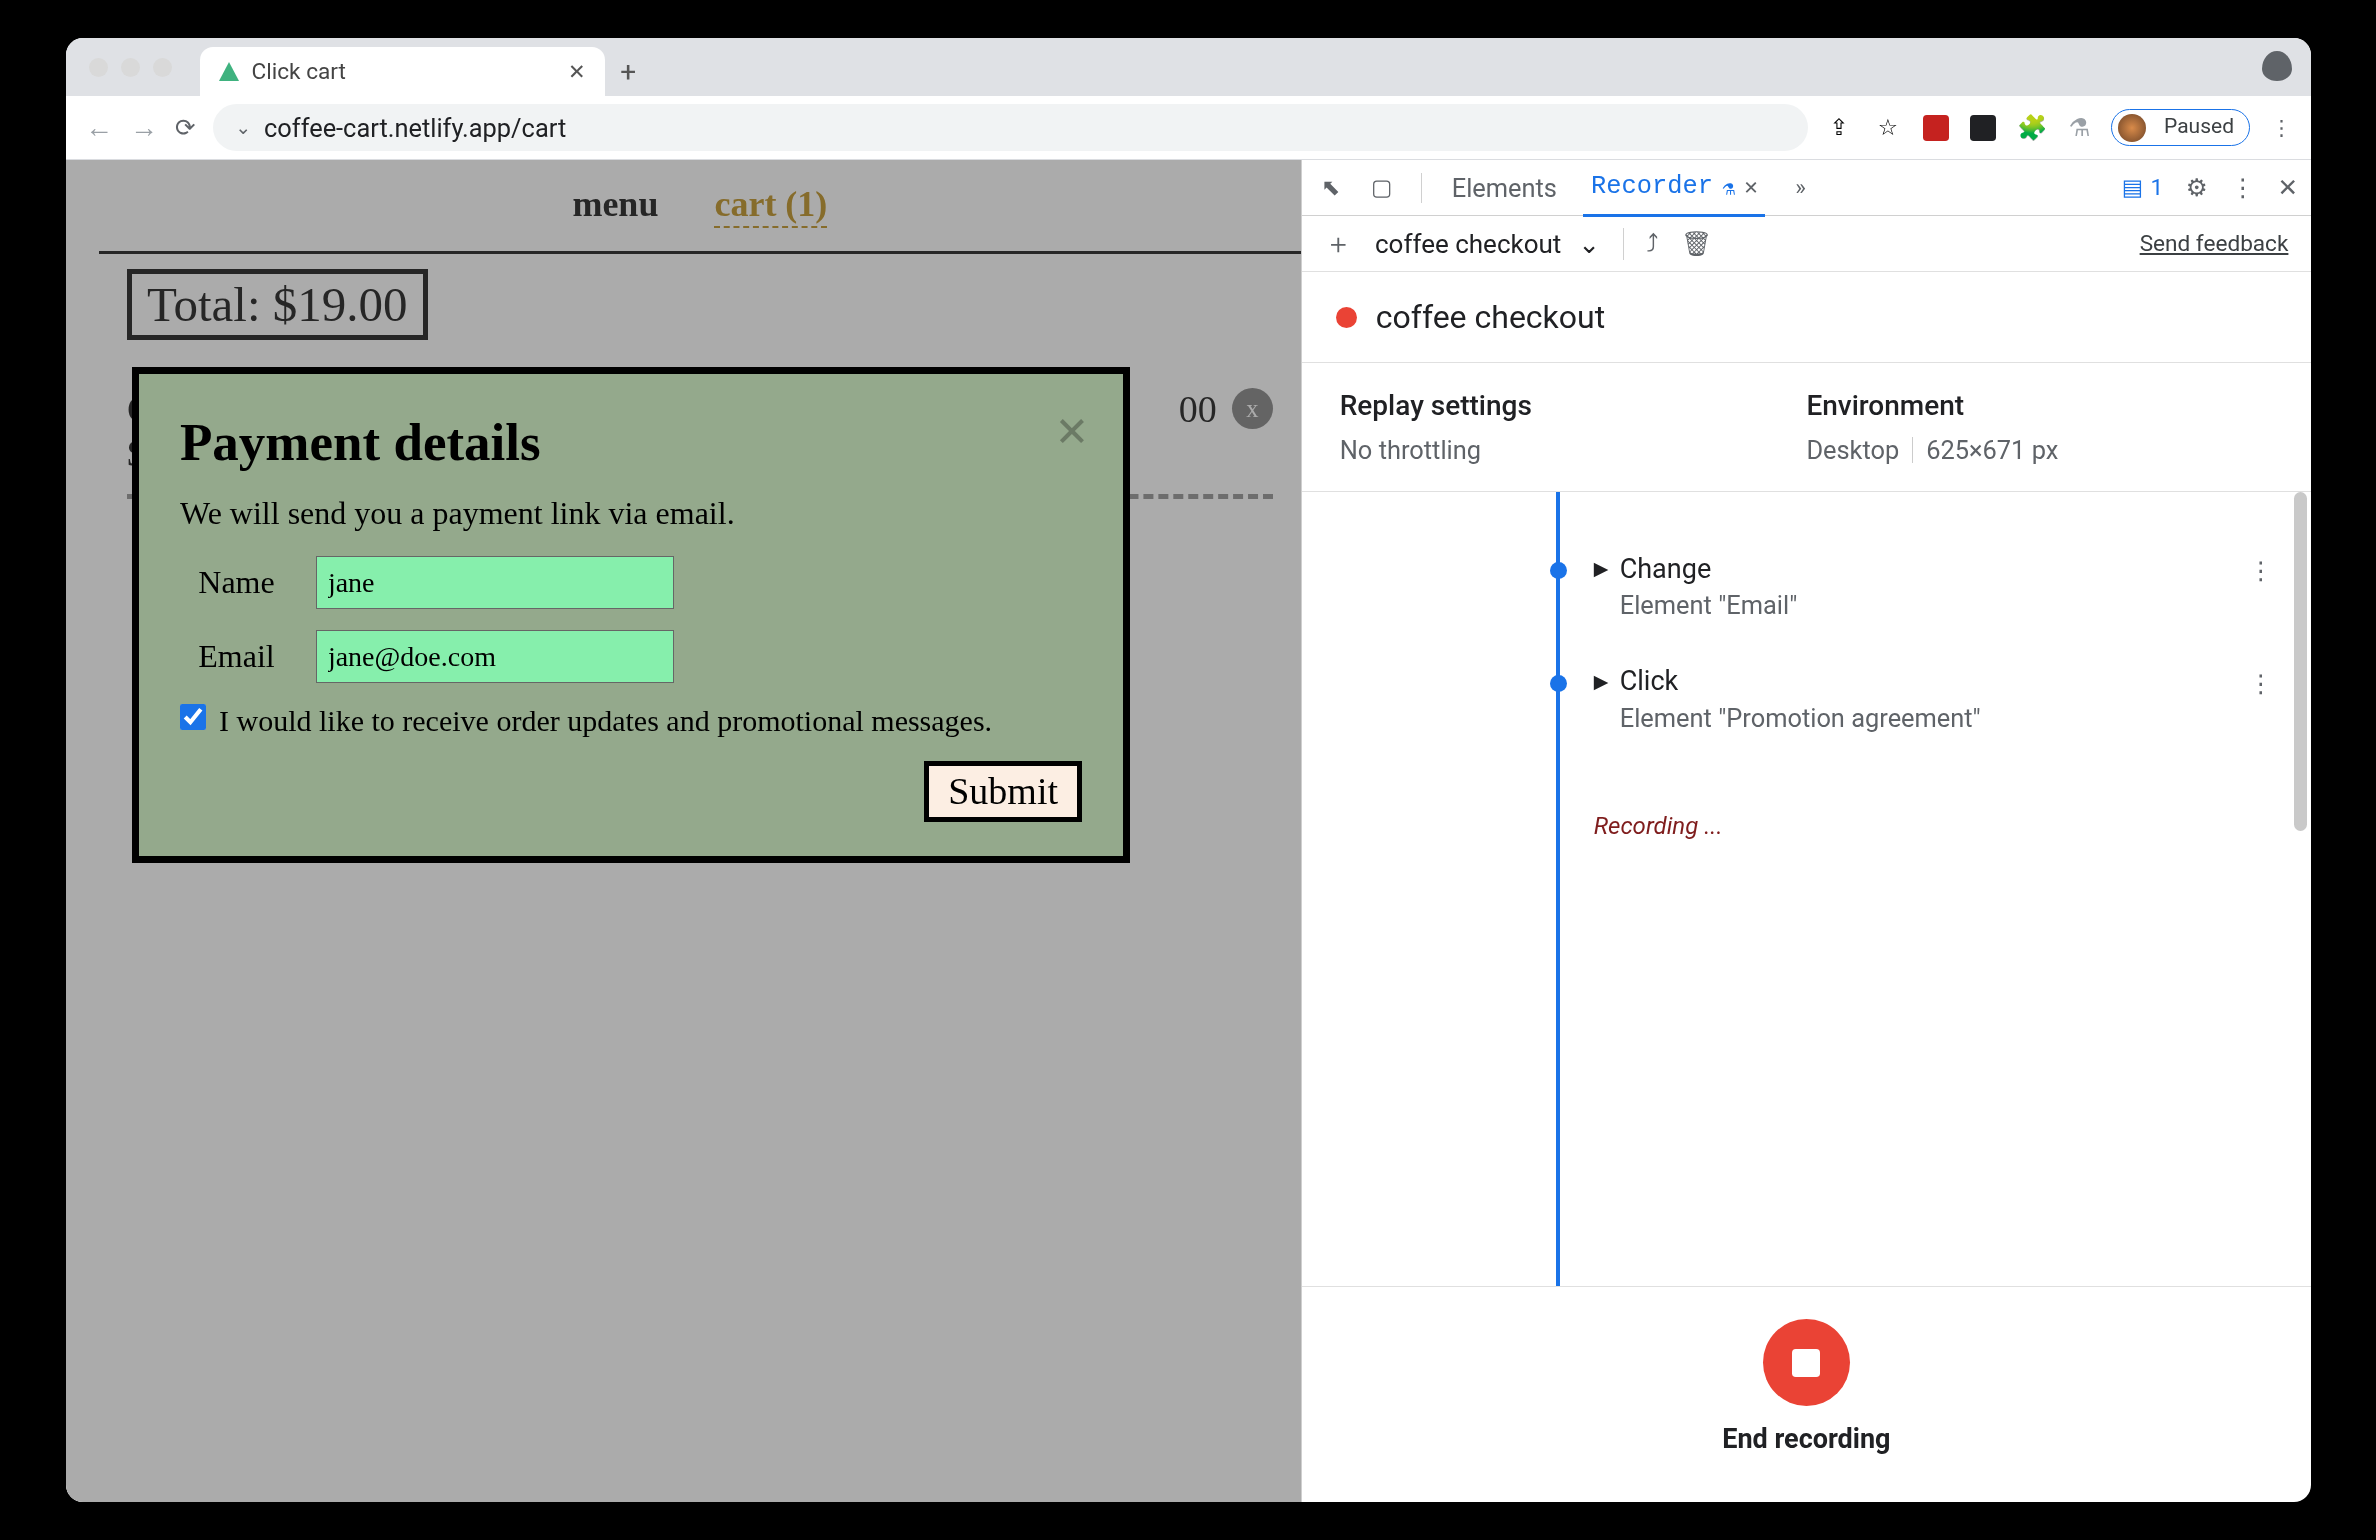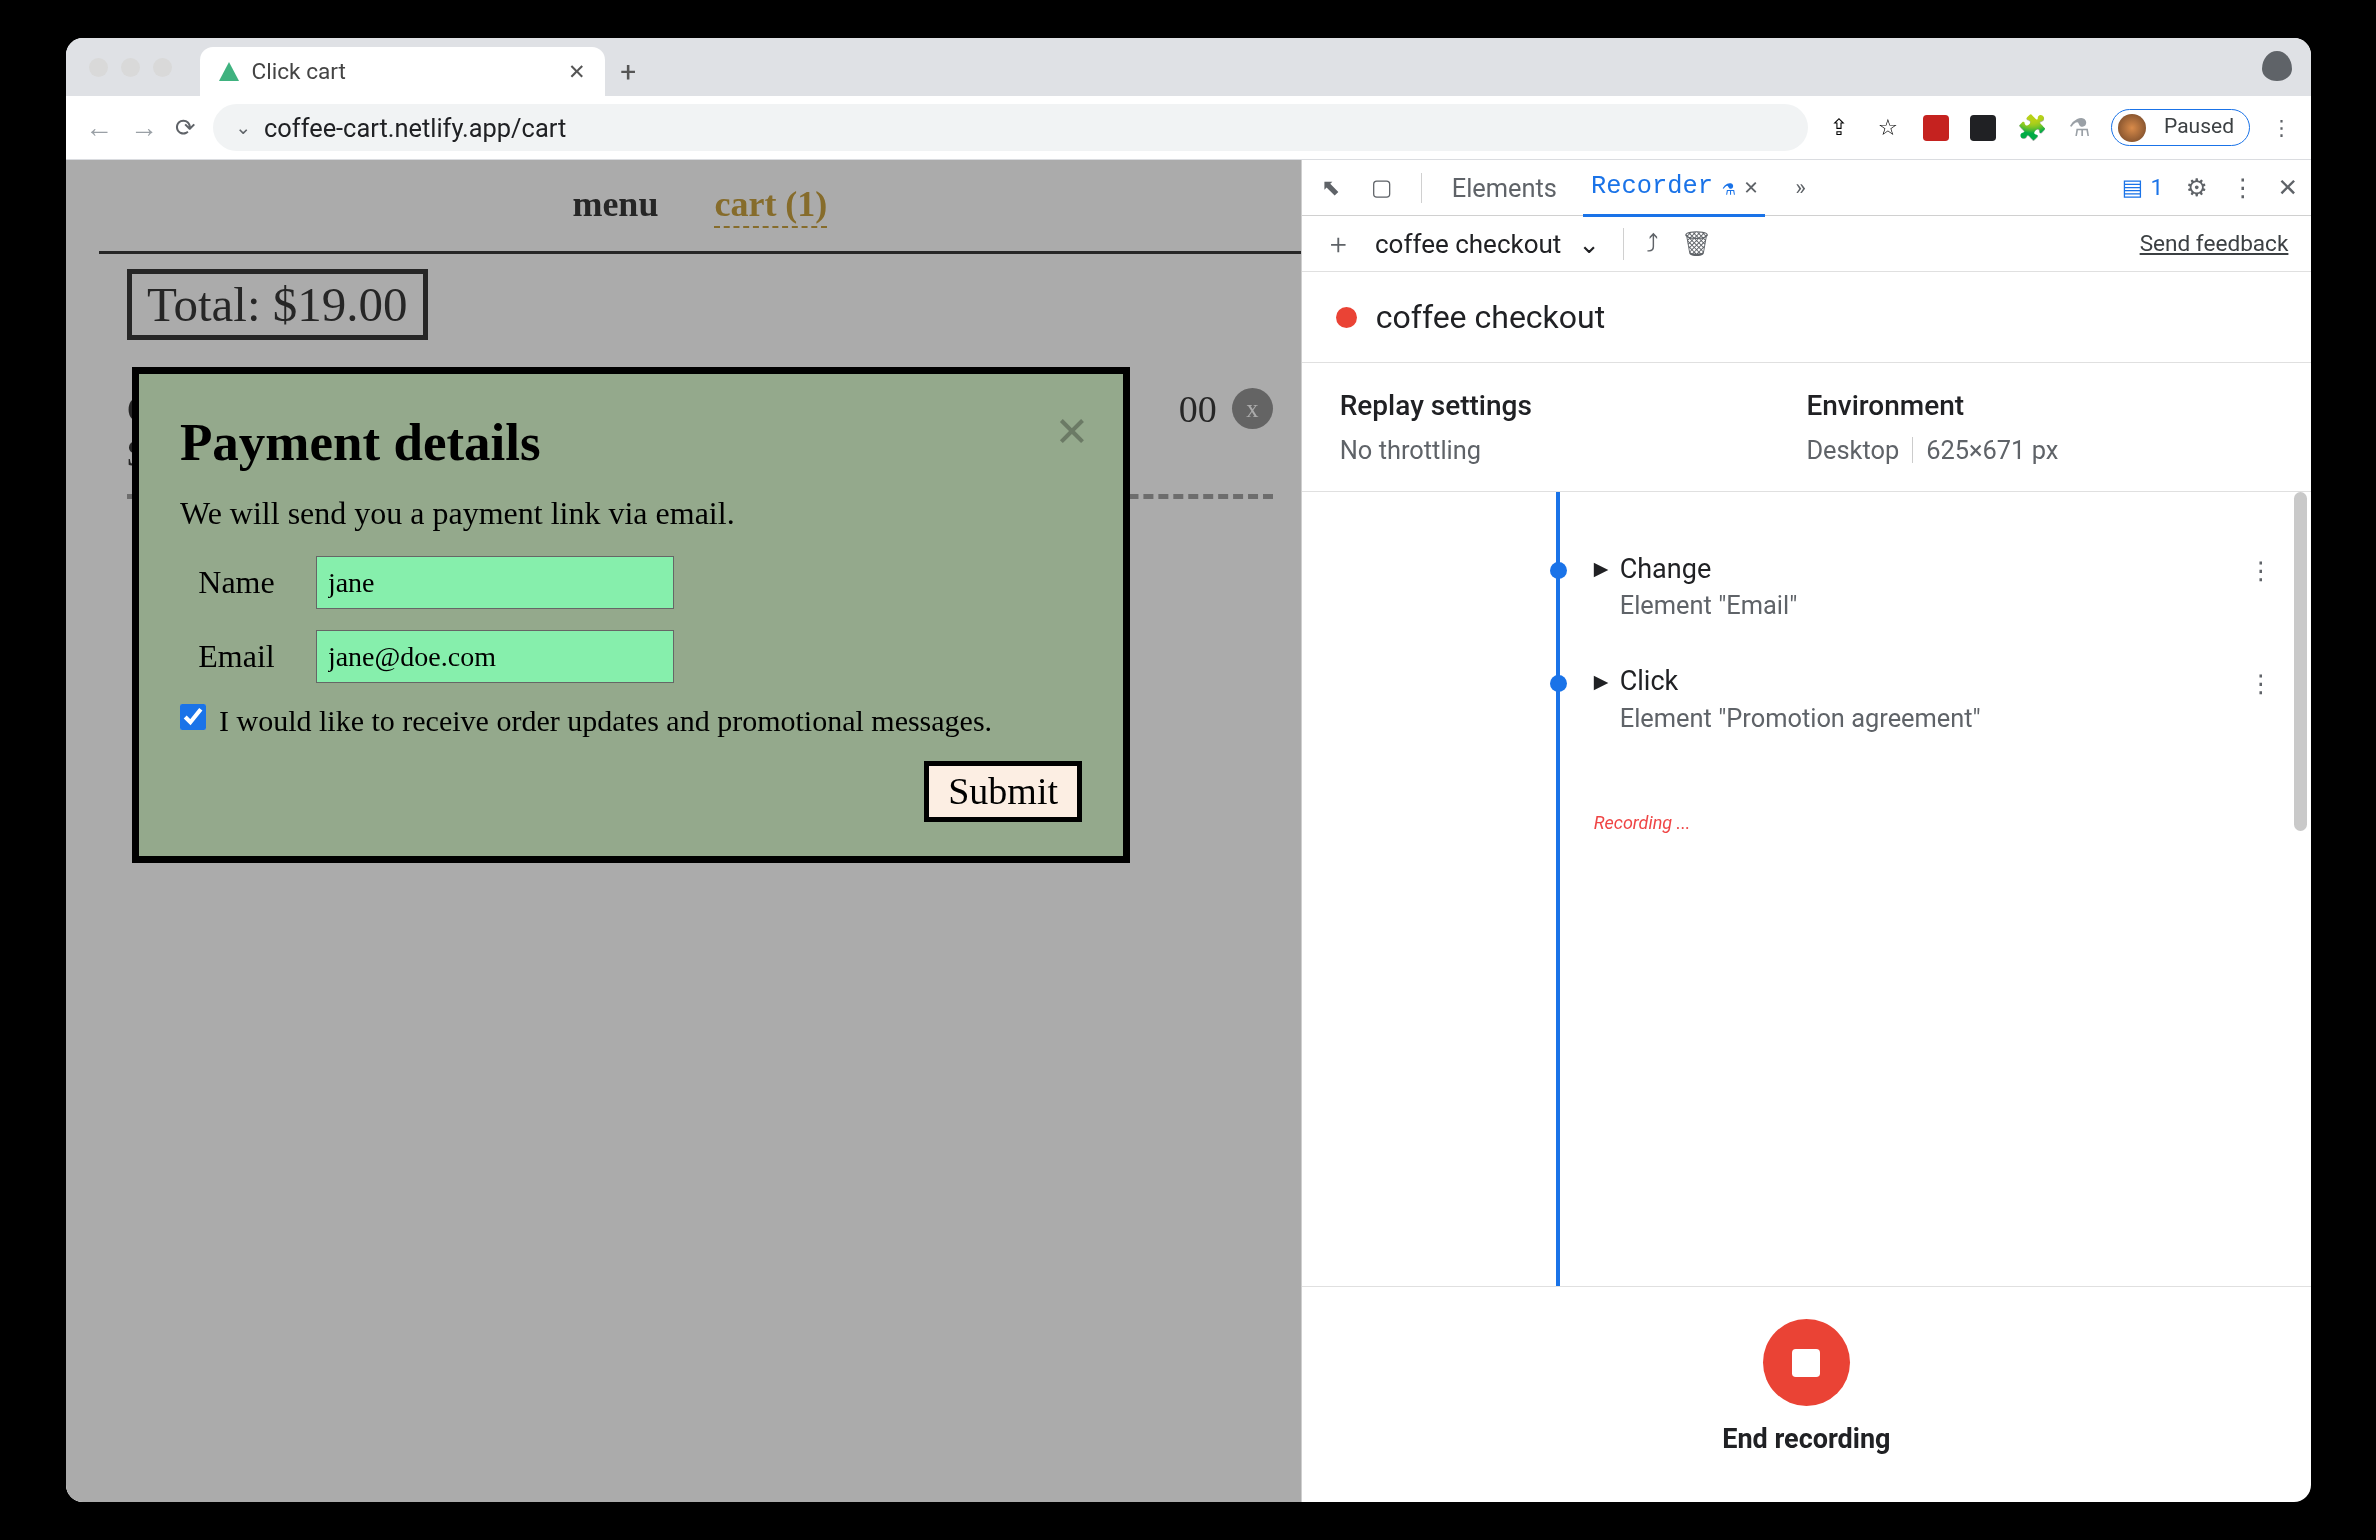--- a/index.html
+++ b/index.html
@@ -234,21 +234,21 @@
   .step .bullet {
     position:absolute; left:-44px; top:32px;
     width:17px; height:17px; border-radius:50%;
     background:#1a73e8;
   }
   .step .head { display:flex; align-items:center; gap:11.3px; font-size:27px; color:#202124; }
   .step .head .tri { font-size:19px; }
   .step .sub { font-size:25.4px; color:#5f6368; margin-top:5.6px; margin-left:26px; }
   .step .more { position:absolute; right:38px; top:26px; color:#5f6368; font-size:24.5px; }
   .recording-status {
-    color:#ef4444; font-style:italic; font-size:18px;
+    color:#7f1d1d; font-style:italic; font-size:24px;
     margin-left:292px; margin-top:56px;
   }
   .timeline-scroll {
     position:absolute; right:3.8px; top:0; width:13px; height:339px;
     background:#c9c9c9; border-radius:7.5px;
   }
   
   .rec-footer {
     border-top:0.9px solid #e0e0e0;
     display:flex; flex-direction:column; align-items:center;

